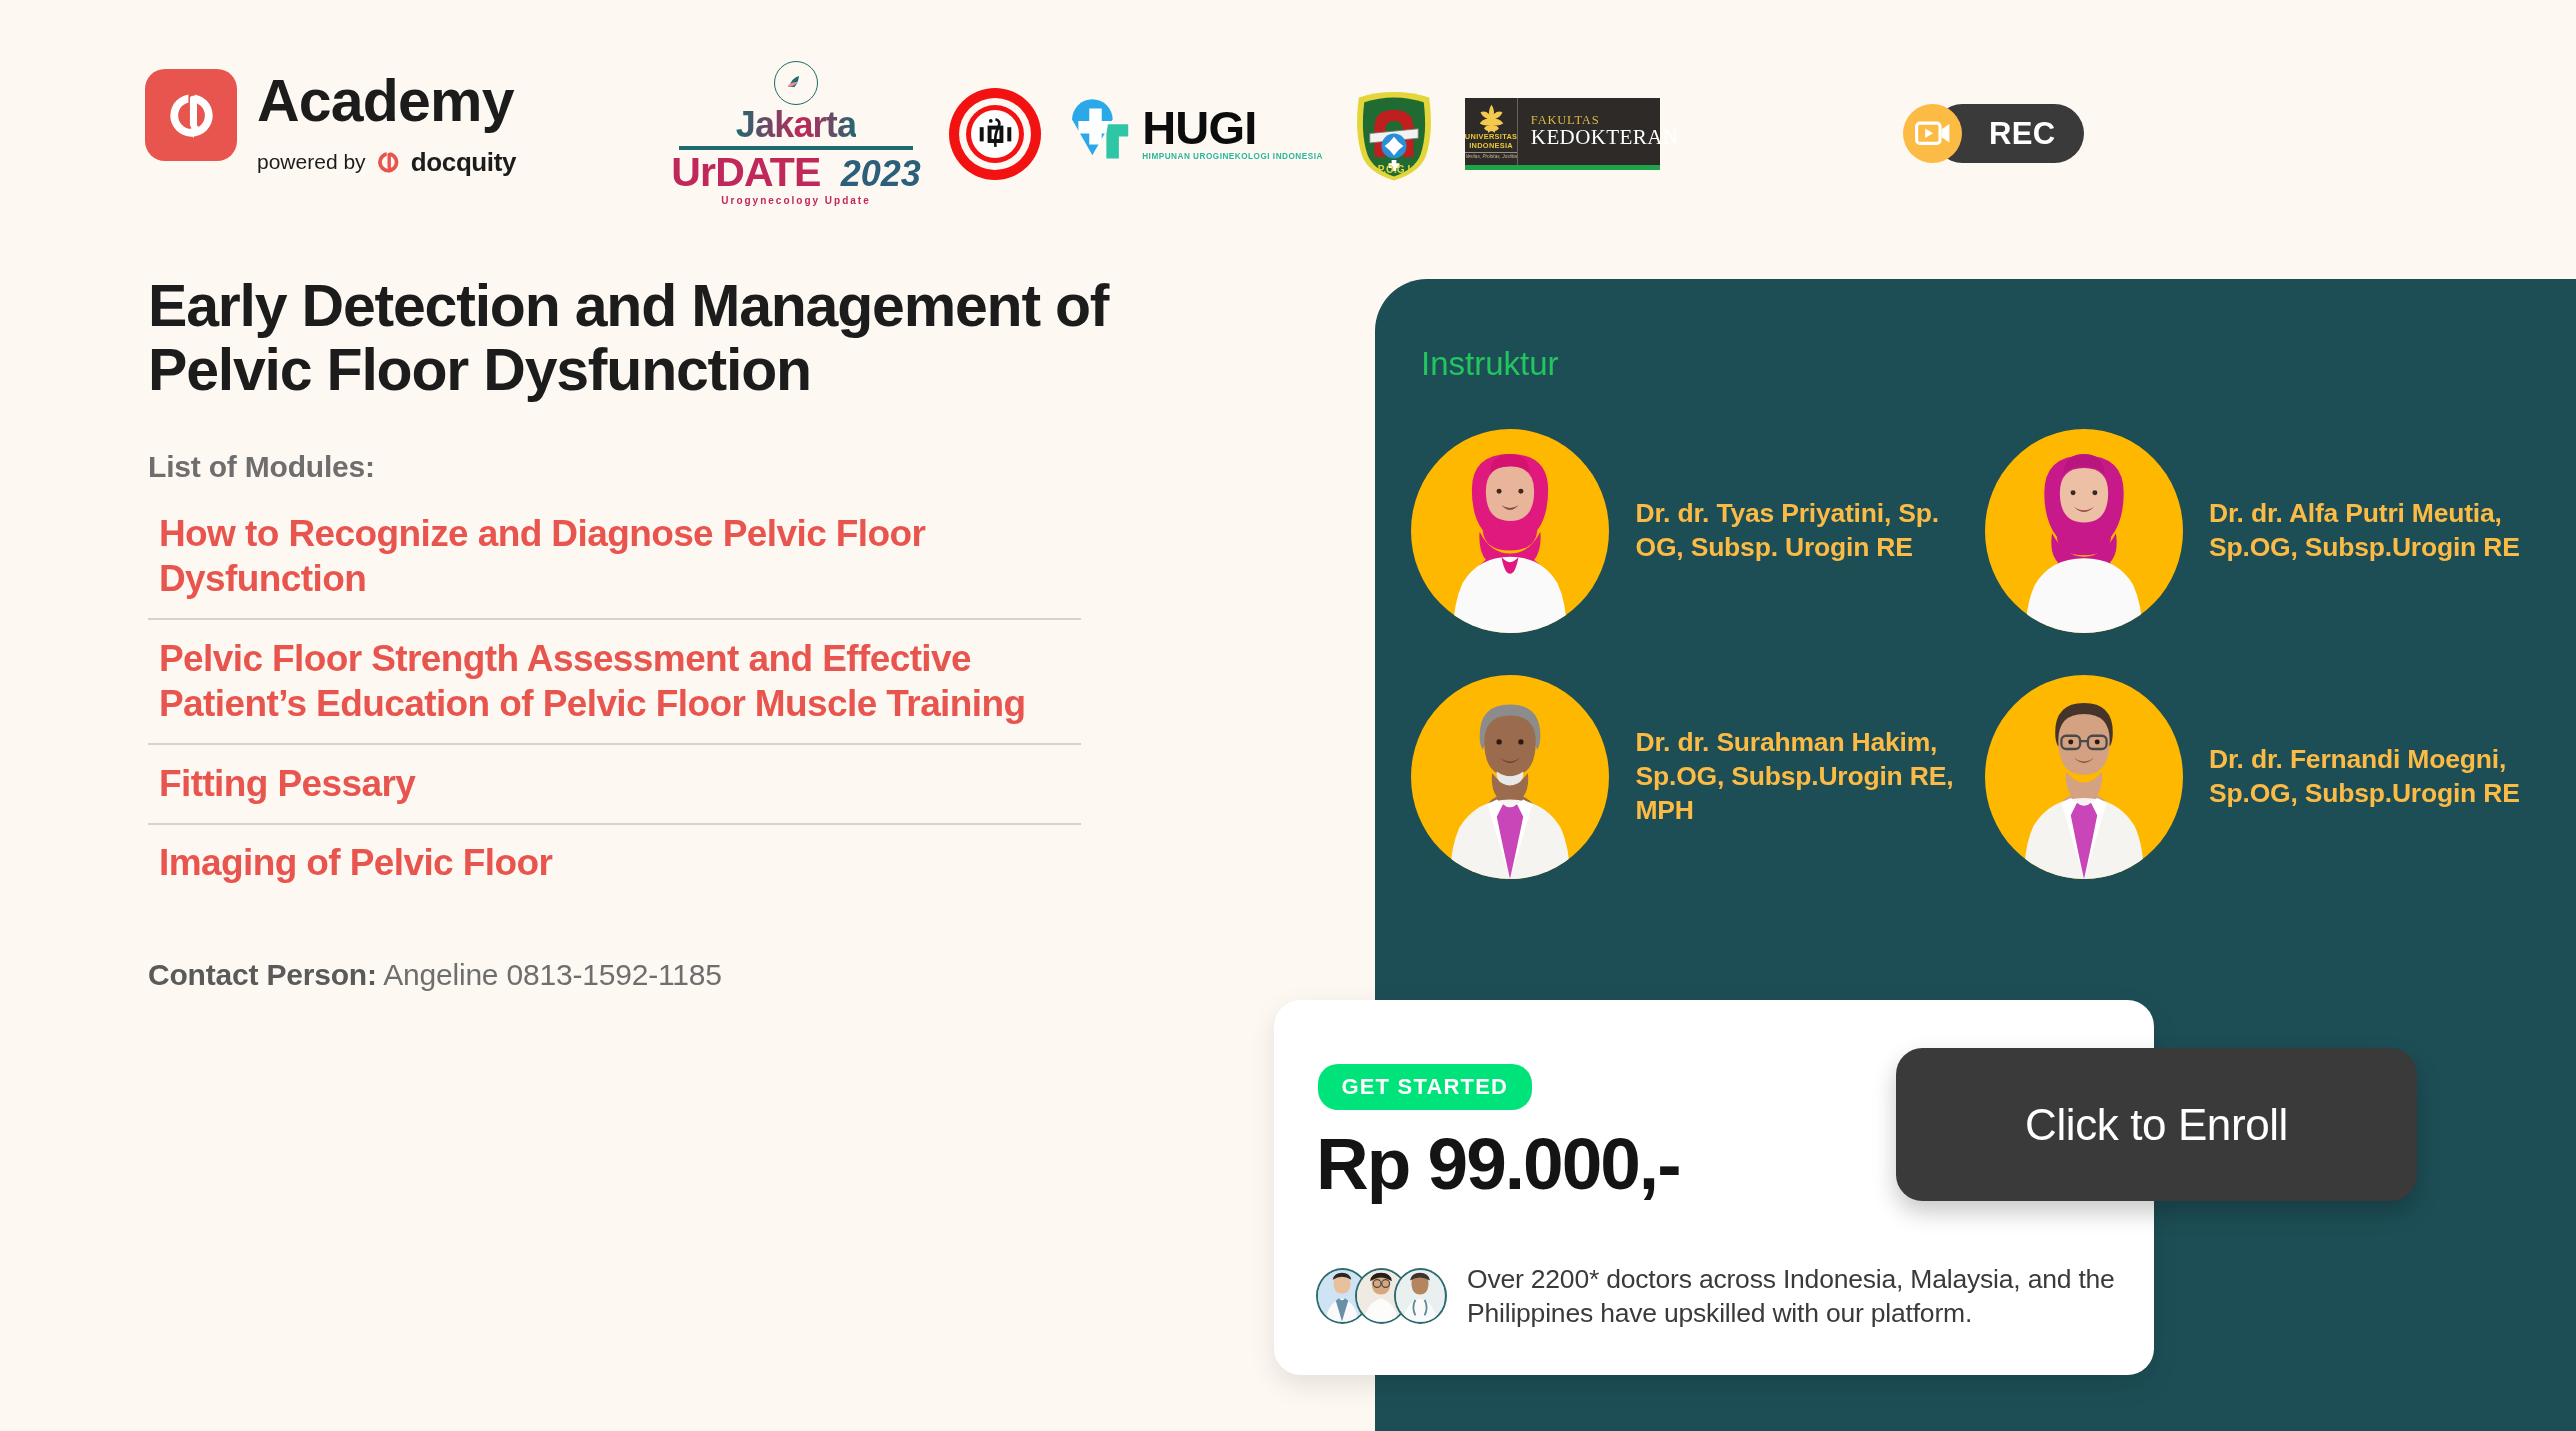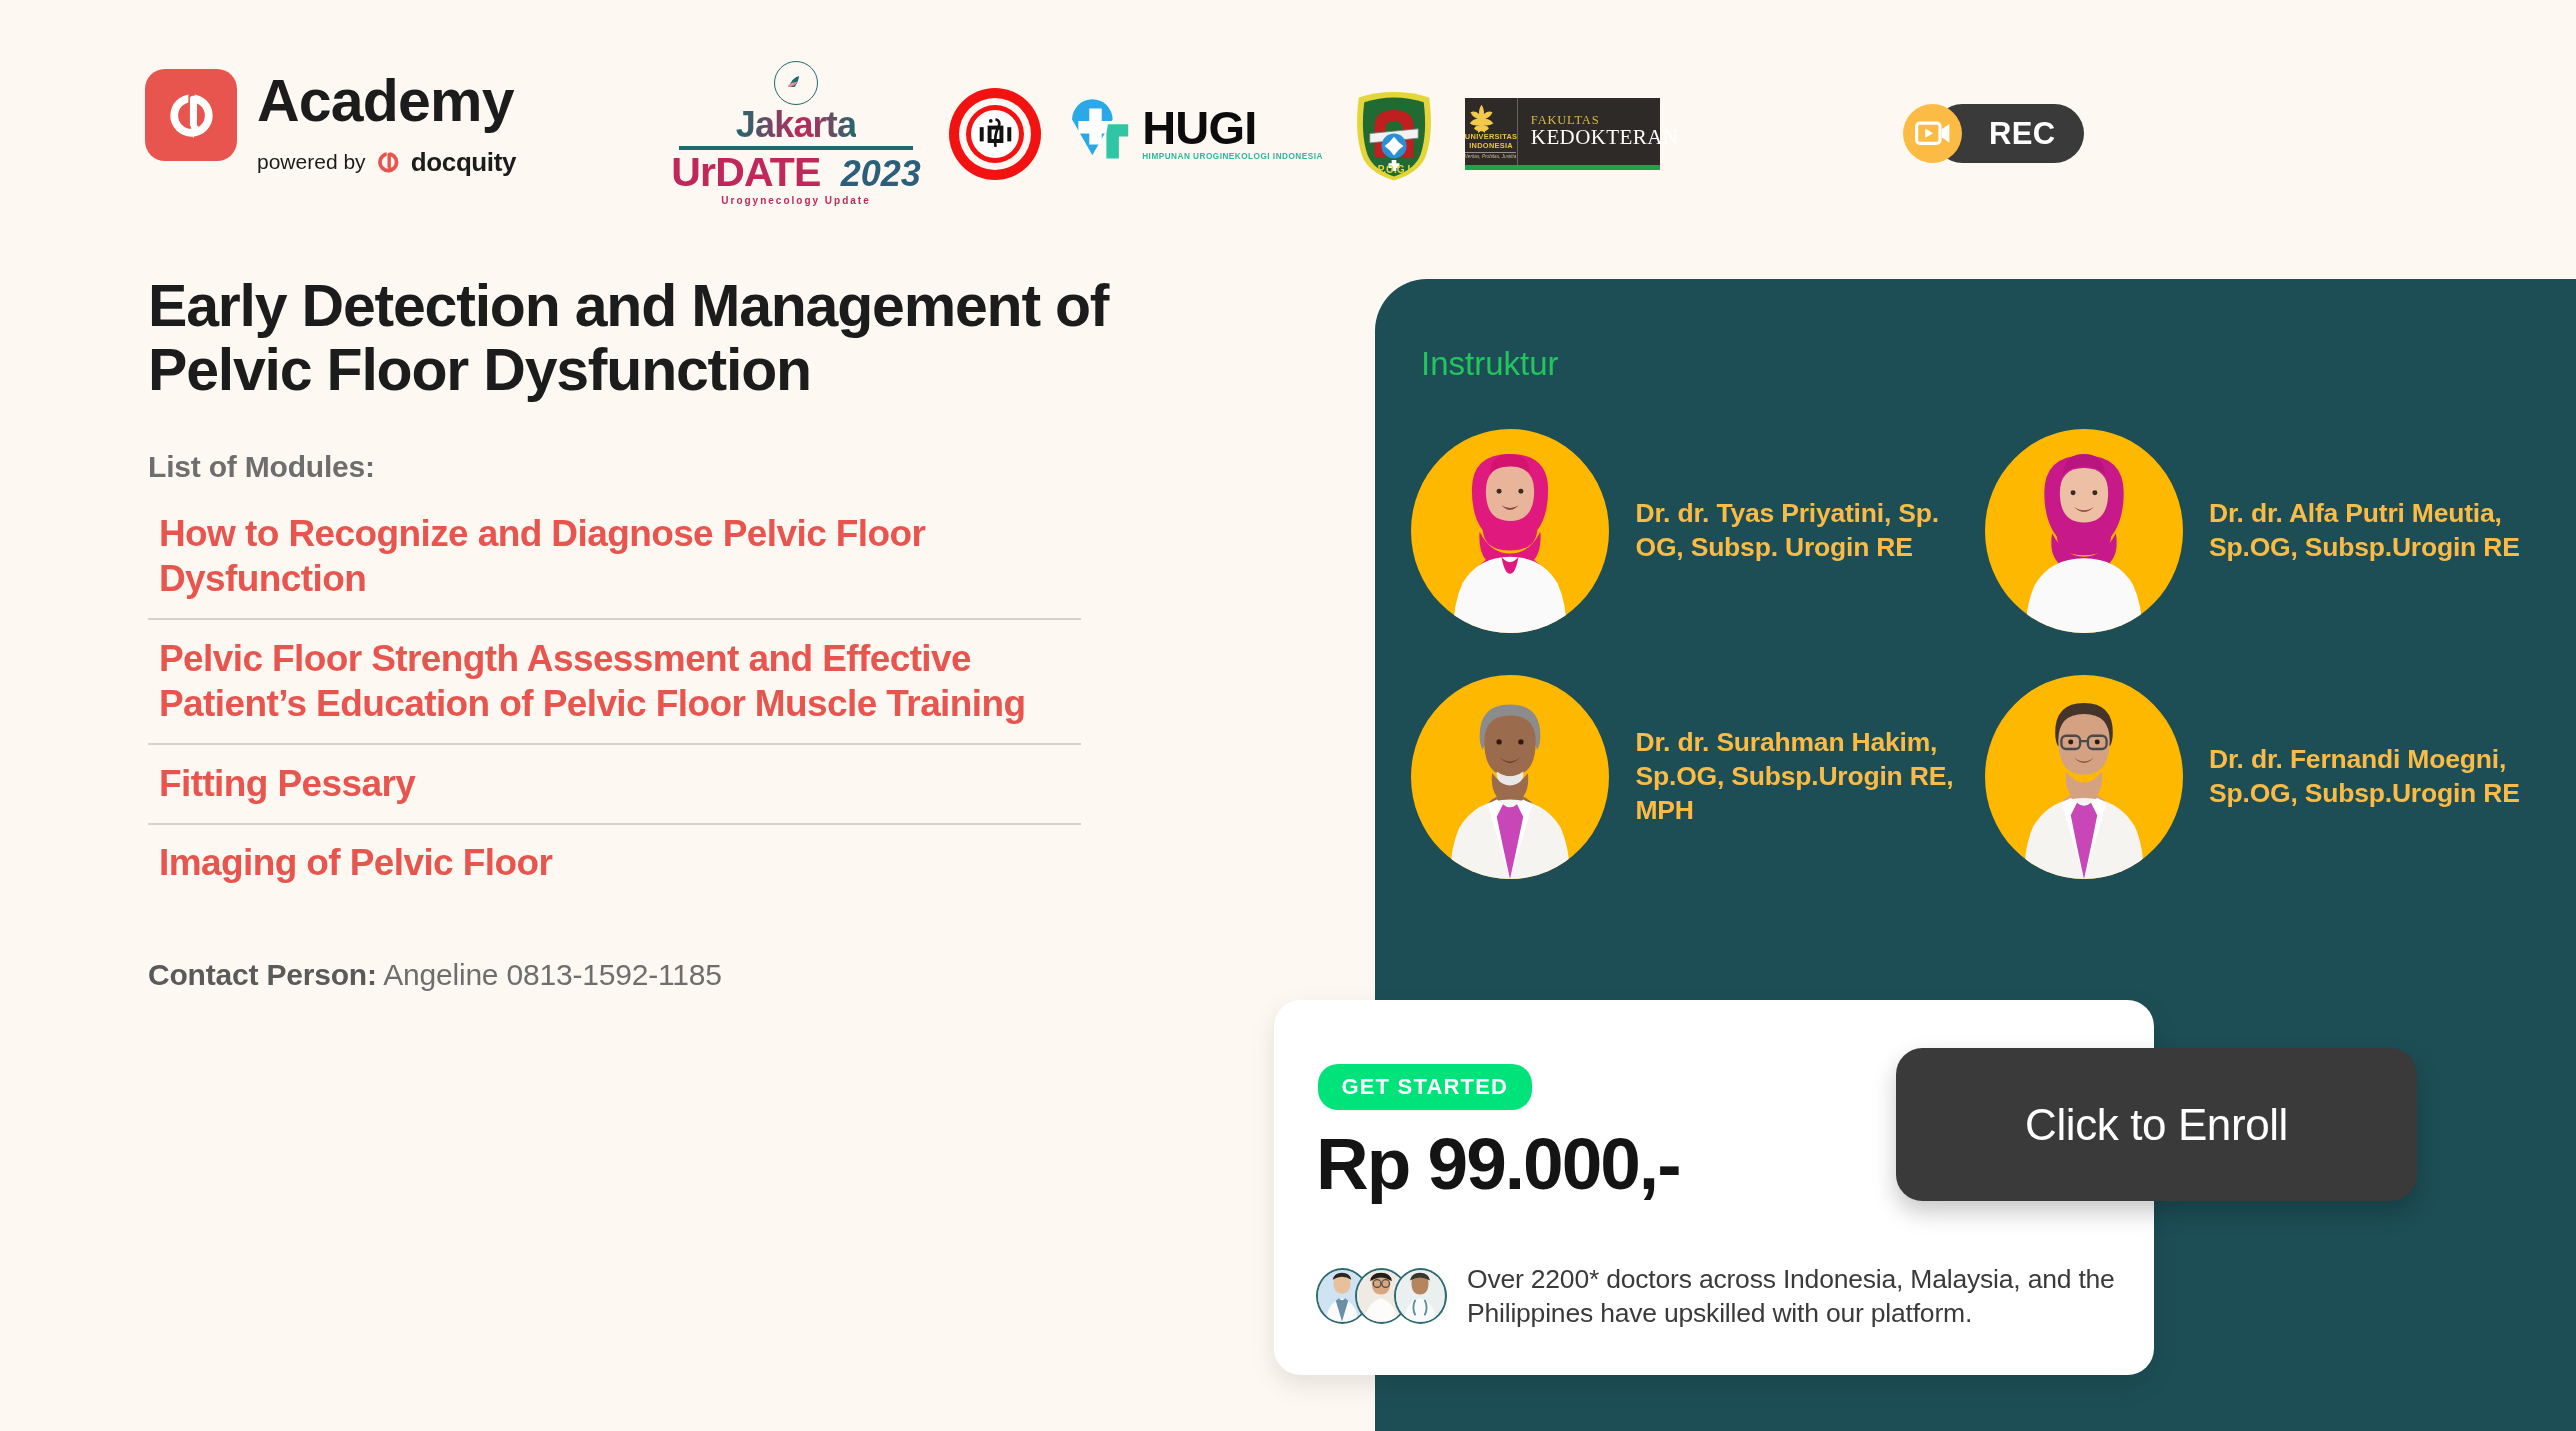--- a/index.html
+++ b/index.html
@@ -58,21 +58,21 @@
   .hugi-txt { display:flex; flex-direction:column; }
   .hugi-word { font-size:47px; font-weight:700; color:#0C0C0C; letter-spacing:-0.8px; line-height:0.92; }
   .hugi-sub { font-size:8.2px; color:#2BB79B; letter-spacing:0.5px; font-weight:700; margin-top:2.3px; }
 
   
   .pogi { width:86px; height:97px; }
 
   
   .fkui { width:195px; height:72px; background:#2E2A27; display:flex; align-items:stretch;
     border-bottom:5.5px solid #1EA34A; }
-  .fkui-l { width:72px; display:flex; flex-direction:column; align-items:flex-start; justify-content:center;
+  .fkui-l { width:72px; display:flex; flex-direction:column; align-items:center; justify-content:center;
     border-right:1.2px solid #6a635c; padding:2px 0; }
   .fkui-uni { font-size:7.4px; color:#E9C73A; font-weight:700; line-height:1.15; text-align:center;
     letter-spacing:0.3px; }
   .fkui-motto { font-size:4.7px; color:#C8B99A; font-style:italic; margin-top:1.6px;
      border-top:0.4px solid #9b9188; padding-top:0.8px; }
   .fkui-r { flex:1; display:flex; flex-direction:column; justify-content:center; padding-left:12.5px; }
   .fkui-fak { font-family:"Liberation Serif", serif; font-size:12.5px; color:#D9B84A; letter-spacing:0.8px; line-height:1; }
   .fkui-ked { font-family:"Liberation Serif", serif; font-size:21px; color:#FFFFFF; letter-spacing:0.4px; line-height:1.05; }
 
   

